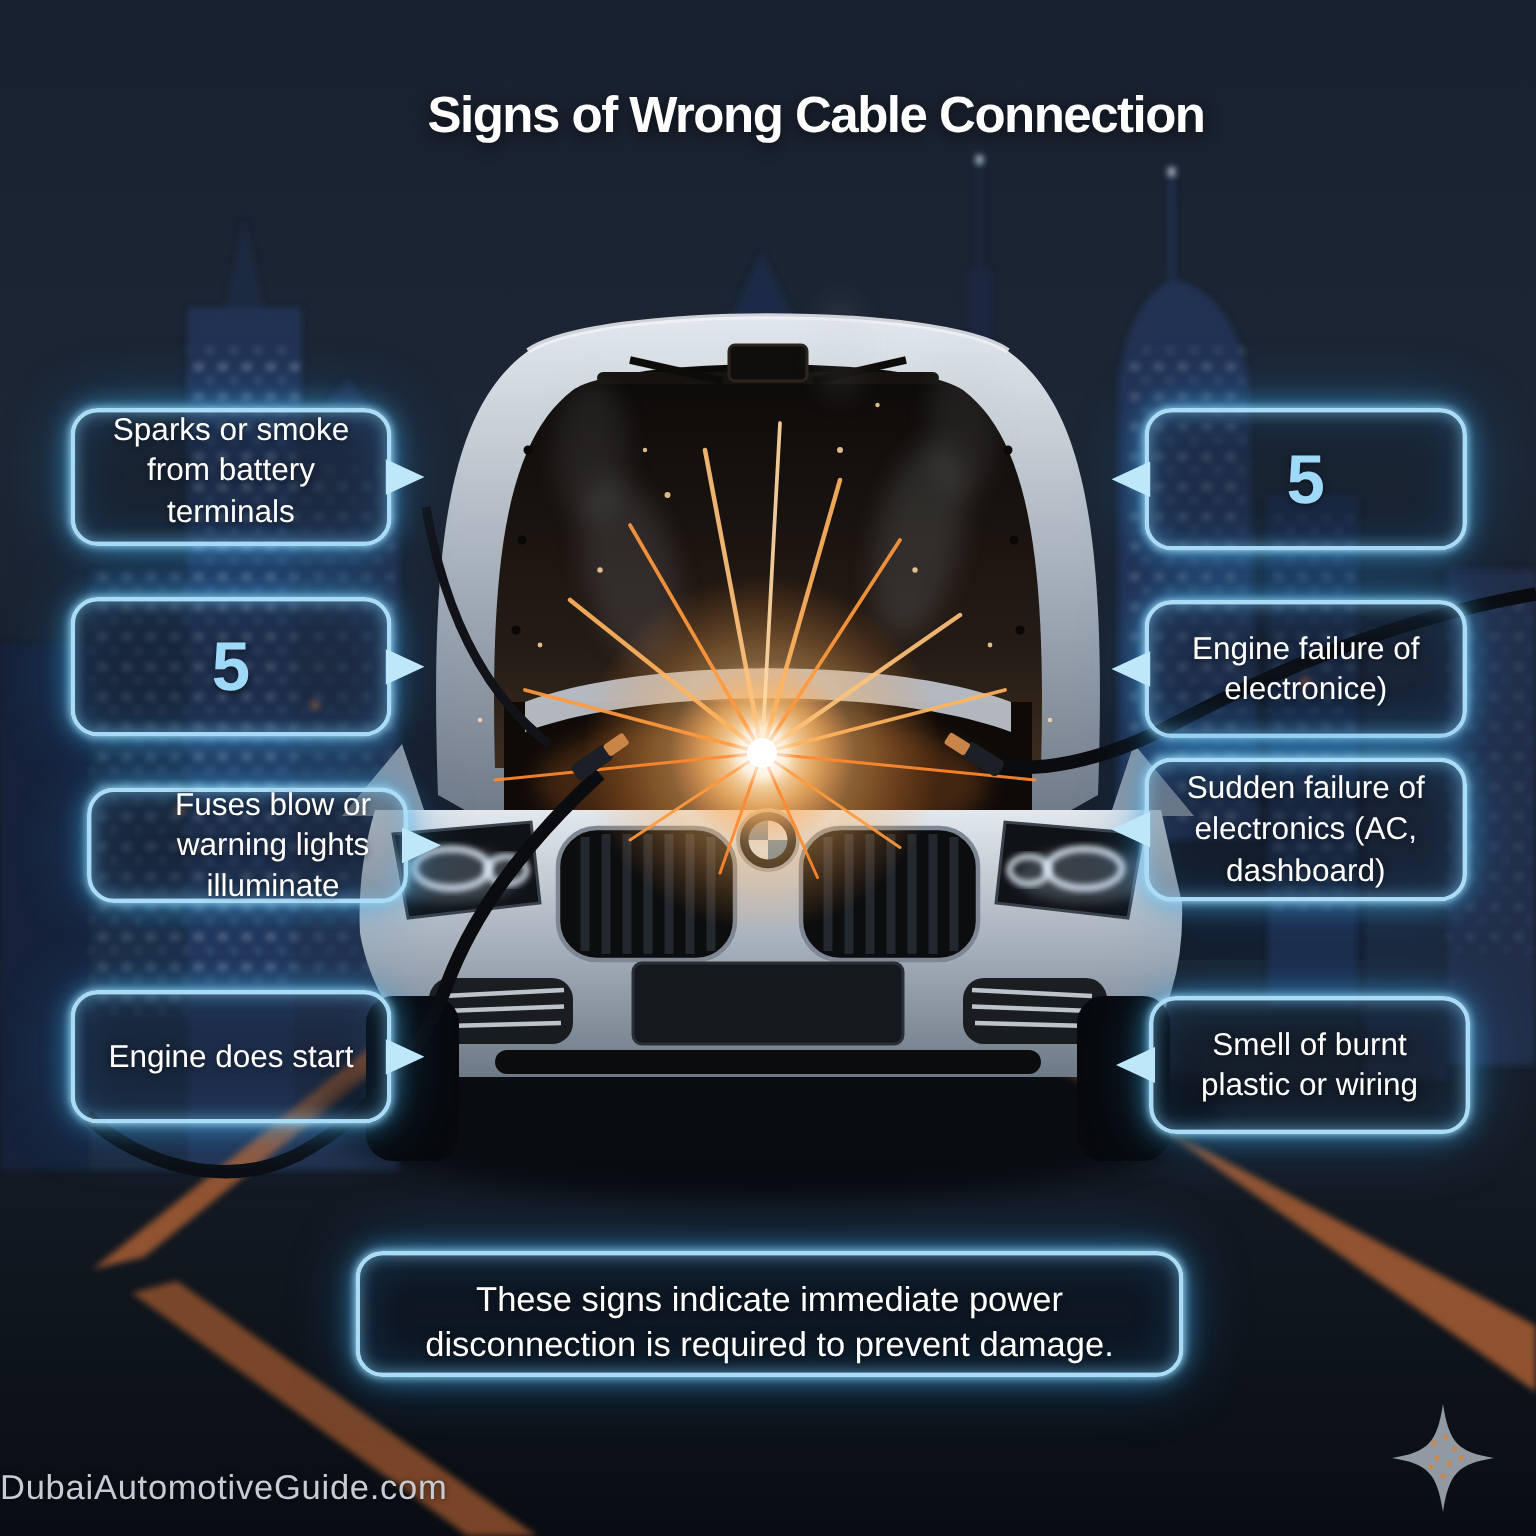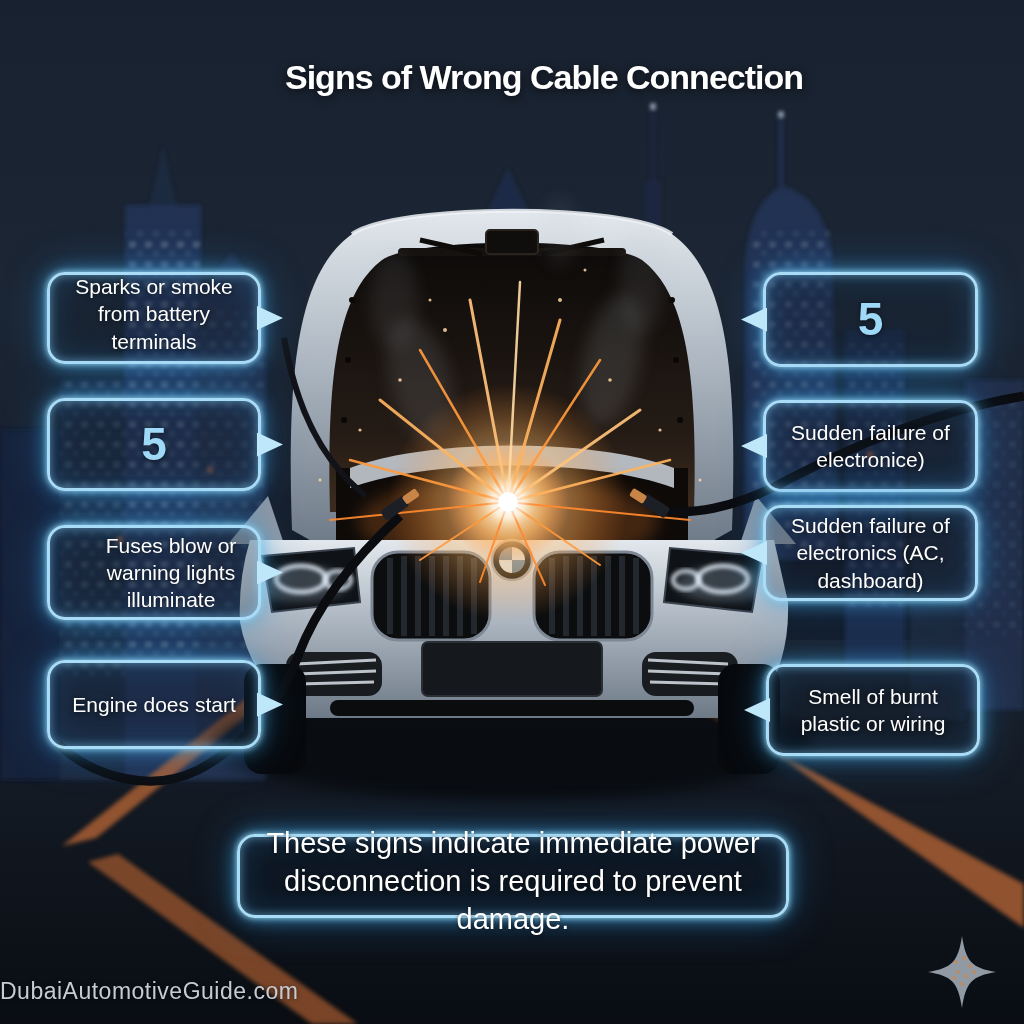--- a/index.html
+++ b/index.html
@@ -25,21 +25,21 @@
       inset 0 0 30px rgba(50,140,205,.28);
     display:flex;align-items:center;justify-content:center;
     text-align:center;padding:6px 10px;color:#fff;
   }
   .callout p{
     margin:0;font-size:21px;line-height:1.3;font-weight:500;
     text-shadow:0 1px 4px rgba(0,0,0,.55);
   }
   .callout.number p{font-size:46px;font-weight:600;color:#9fd9f8;}
   .callout.note{background:rgba(13,26,40,.55);}
-  .callout.note p{font-size:29px;margin-top:12px;}
+  .callout.note p{font-size:23px;margin-top:12px;}
   .pointer{
     position:absolute;width:26px;height:24px;background:#bfe7fa;
     top:50%;transform:translateY(-50%);
     filter:drop-shadow(0 0 5px #6fc6f0) drop-shadow(0 0 12px rgba(70,170,225,.85));
   }
   .pointer.pright{right:-25px;clip-path:polygon(0 0,100% 50%,0 100%);}
   .pointer.pleft{left:-25px;clip-path:polygon(100% 0,0 50%,100% 100%);}
   .watermark{
     position:absolute;left:0;top:978px;width:100%;text-align:left;
     color:#c6cbd4;font-size:23px;letter-spacing:.5px;
@@ -302,36 +302,36 @@
   <h1 class="title">Signs of Wrong Cable Connection</h1>
 
   <div class="callout" style="left:47px;top:272px;width:214px;height:92px;align-items:flex-end;">
     <span class="pointer pright"></span>
     <p>Sparks or smoke from battery terminals</p>
   </div>
   <div class="callout number" style="left:47px;top:398px;width:214px;height:93px;">
     <span class="pointer pright"></span>
     <p>5</p>
   </div>
-  <div class="callout" style="left:47px;top:525px;width:214px;height:95px;padding-left:44px;">
+  <div class="callout" style="left:58px;top:525px;width:214px;height:77px;padding-left:44px;">
     <span class="pointer pright"></span>
     <p>Fuses blow or warning lights illuminate</p>
   </div>
   <div class="callout" style="left:47px;top:660px;width:214px;height:89px;">
     <span class="pointer pright"></span>
     <p>Engine does start</p>
   </div>
 
   <div class="callout number" style="left:763px;top:272px;width:215px;height:95px;">
     <span class="pointer pleft"></span>
     <p>5</p>
   </div>
   <div class="callout" style="left:763px;top:400px;width:215px;height:92px;">
     <span class="pointer pleft"></span>
-    <p>Sudden failure of electronice)</p>
+    <p>Engine failure of electronice)</p>
   </div>
   <div class="callout" style="left:763px;top:505px;width:215px;height:96px;">
     <span class="pointer pleft"></span>
     <p>Sudden failure of electronics (AC, dashboard)</p>
   </div>
   <div class="callout" style="left:766px;top:664px;width:214px;height:92px;">
     <span class="pointer pleft"></span>
     <p>Smell of burnt plastic or wiring</p>
   </div>
 

